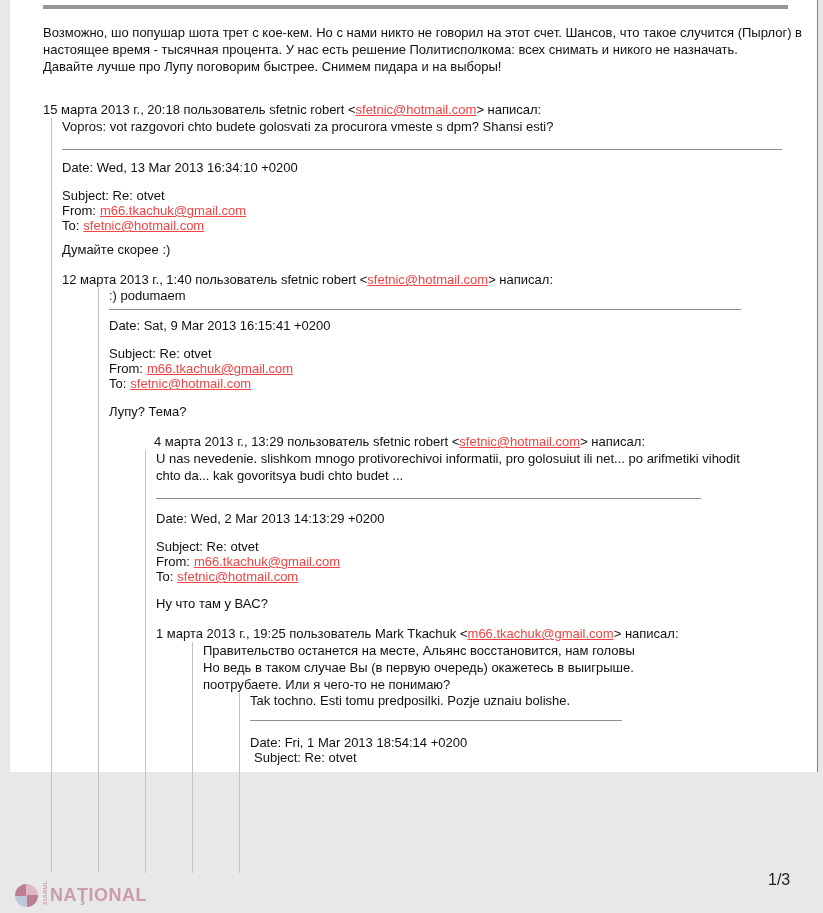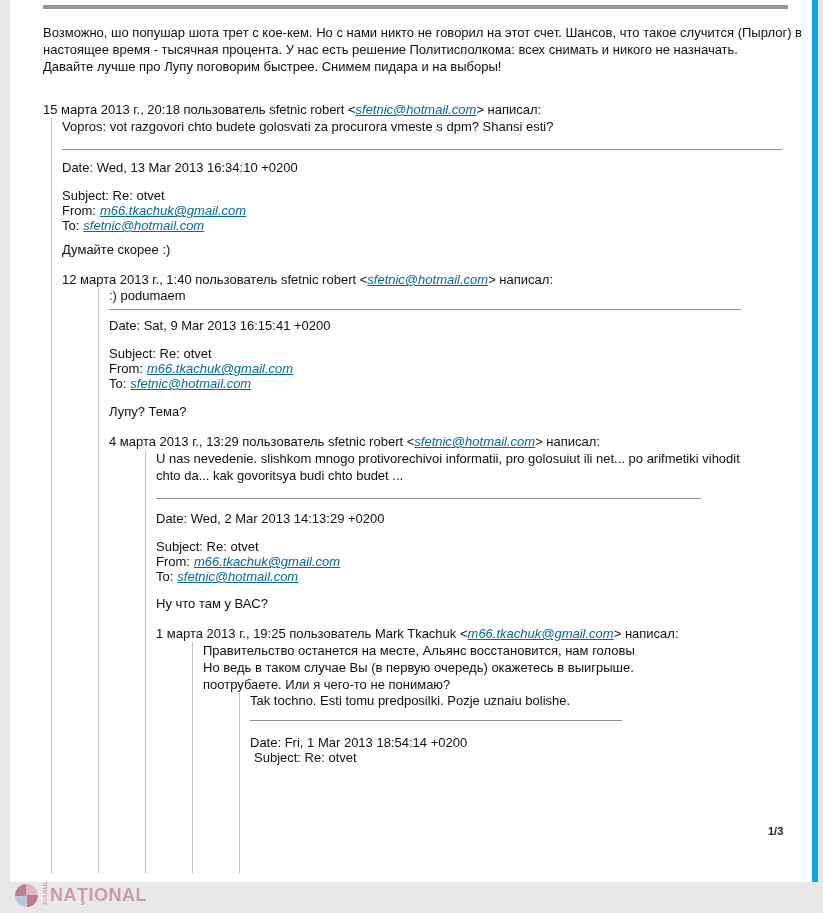--- a/index.html
+++ b/index.html
@@ -6,70 +6,70 @@
   body{
     width:823px;height:913px;
     background:#e8e8e8;
     font-family:"Liberation Sans", sans-serif;
     color:#111;
     position:relative;
     overflow:hidden;
   }
   .page{
     position:absolute;left:10px;top:0;
-    width:808px;height:882px;
+    width:808px;height:772px;
     background:#ffffff;
-    border-right:6px solid #0ea5e9;
+    border-right:1px solid #0ea5e9;
     box-sizing:border-box;
   }
   .content{
     position:absolute;left:0;top:0;right:0;
     height:873px;
     overflow:hidden;
     box-sizing:border-box;
     padding:24px 31px 0 33px;
     font-size:13px;
   }
   .top-rule{
     position:absolute;left:33px;top:5px;
     width:745px;height:4px;background:#969696;
   }
   .para div{line-height:17px;white-space:nowrap;}
   .attrib{margin-top:26px;line-height:17px;white-space:nowrap;}
   .attrib.in-q{margin-top:14px;}
-  .lnk{color:#0369a1;text-decoration:underline;cursor:pointer;font-style:italic;}
+  .lnk{color:#ef4444;text-decoration:underline;cursor:pointer;}
   blockquote.bq{
     margin:0 0 0 36px;
     border-left:1px solid #c2c2c2;
     padding:0 0 12px 10px;
   }
   blockquote.bq.first{margin-left:8px;}
   .qbody{line-height:17px;white-space:nowrap;}
   .qbody15{line-height:15px;white-space:nowrap;}
   .sep{height:1px;background:#8f8f8f;}
   .sep1{width:720px;margin:14px 0 10px;}
   .sep2{width:632px;margin:6px 0 8px;}
   .sep3{width:545px;margin:14px 0 12px;}
   .sep5{width:372px;margin:12px 0 14px;}
   .hline{line-height:15px;white-space:nowrap;}
   .mt13{margin-top:13px;}
   .mt12{margin-top:12px;}
   .mt9{margin-top:9px;}
-  .mt24{margin-top:24px;}
+  .mt24{margin-top:24px;margin-left:45px;}
   .mt8{margin-top:8px;}
   .lbl{margin-right:4px;}
   .bq2{margin-top:14px;padding-top:8px;}
   .bq3{padding-top:6px;}
   .bq4{margin-top:8px;}
   .bq5{margin-top:8px;padding-top:13px;}
   .sp1{padding-left:4px;}
   .tail-spacer{height:110px;}
   .pagenum{
-    position:absolute;left:758px;top:825px;
-    font-size:11px;color:#222;font-weight:bold;
+    position:absolute;left:758px;top:871px;
+    font-size:16px;color:#222;
   }
   .brand{
     position:absolute;left:5px;top:884px;
     display:flex;align-items:center;
     opacity:.82;
   }
   .brand-pie{
     width:23px;height:23px;border-radius:50%;
     background:conic-gradient(#dfaebc 0 25%, #b4677f 25% 50%, #b6c2d5 50% 75%, #b4677f 75% 100%);
     margin-right:4px;

